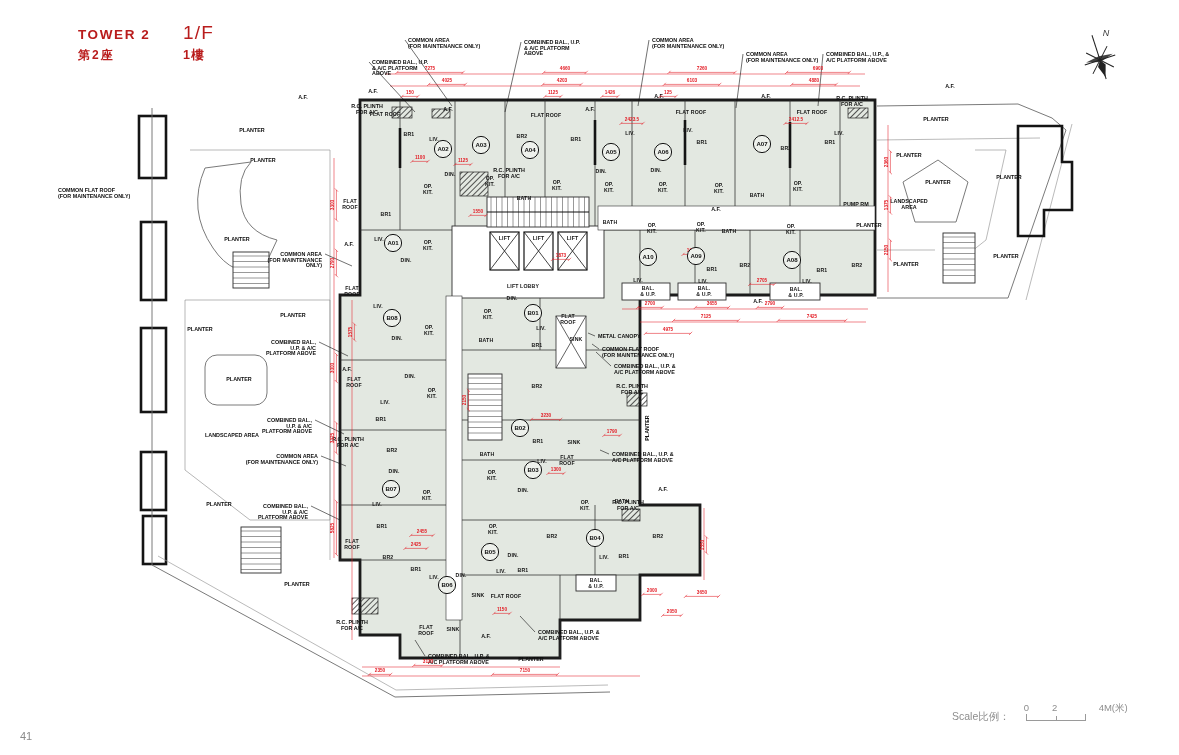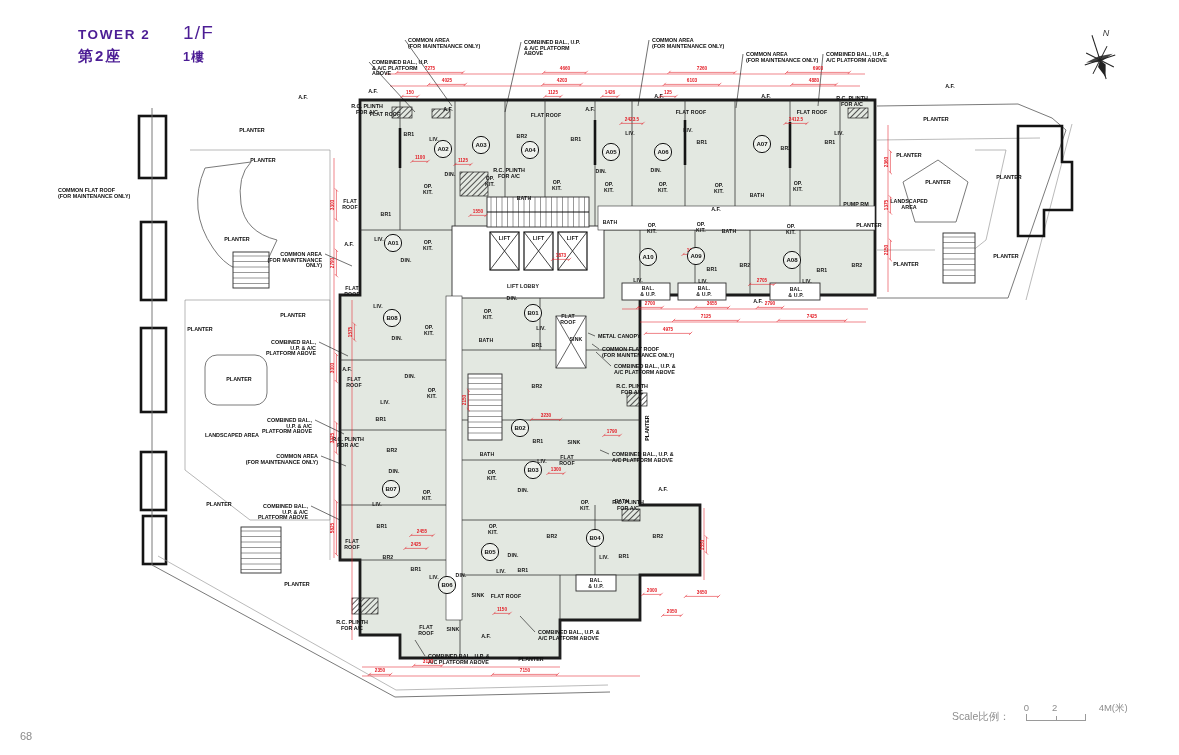--- a/index.html
+++ b/index.html
@@ -1,24 +1,24 @@
 <!DOCTYPE html>
 <html><head>
 <meta charset="utf-8">
 <style>
   html,body{margin:0;padding:0;background:#fff;}
   .page{position:relative;width:1179px;height:755px;background:#ffffff;overflow:hidden;
         font-family:"Liberation Sans",sans-serif;}
   
-  .titleblock{position:absolute;left:78px;top:22px;color:#4c1d95;}
+  .titleblock{position:absolute;left:78px;top:22px;color:#b91c1c;}
   .trow{display:flex;align-items:baseline;}
   .t-en{font-size:13.5px;font-weight:700;letter-spacing:1.6px;width:105px;}
   .t-fl{font-size:19px;font-weight:400;letter-spacing:1.2px;}
   .trow.zh{margin-top:3px;}
-  .trow.zh .t-en{font-size:15px;font-weight:600;letter-spacing:2px;}
+  .trow.zh .t-en{font-size:12px;font-weight:600;letter-spacing:2px;}
   .trow.zh .t-fl{font-size:12.5px;font-weight:600;}
   
   .pagenum{position:absolute;left:20px;top:730px;font-size:11px;color:#8a8a8a;}
   .scalebar{position:absolute;left:952px;top:702px;display:flex;align-items:flex-end;gap:16px;
             color:#8d8d8d;}
   .sb-label{font-size:10.5px;padding-bottom:0px;}
   .sb-bar{position:relative;width:58px;height:22px;}
   .sb-ticklabels{position:absolute;top:0;left:0;width:100%;height:11px;font-size:9.5px;}
   .sb-t0{position:absolute;left:-2px;top:0;}
   .sb-t1{position:absolute;left:50%;transform:translateX(-50%);top:0;}
@@ -806,21 +806,21 @@
       <line x1="-16" y1="0" x2="16" y2="0" stroke="#222" stroke-width="1"></line>
       <line x1="-11" y1="-11" x2="11" y2="11" stroke="#222" stroke-width="1"></line>
       <line x1="-11" y1="11" x2="11" y2="-11" stroke="#222" stroke-width="1"></line>
       <path d="M0,0 L-4,6 L0,18 L4,6 Z" fill="#222"></path>
       <path d="M-14,-2 L0,2 L14,-2 L0,-4 Z" fill="#222" opacity=".85"></path>
     </g>
     <text x="1106" y="36" font-size="9" font-style="italic" fill="#333" text-anchor="middle">N</text>
   </svg>
 
   
-  <div class="pagenum">68</div>
+  <div class="pagenum">41</div>
   <div class="scalebar">
     <span class="sb-label">Scale比例：</span>
     <div class="sb-bar">
       <div class="sb-ticklabels">
         <span class="sb-t0">0</span>
         <span class="sb-t1">2</span>
         <span class="sb-t2">4M(米)</span>
       </div>
       <div class="sb-bracket">
           <div class="sb-mid"></div>

